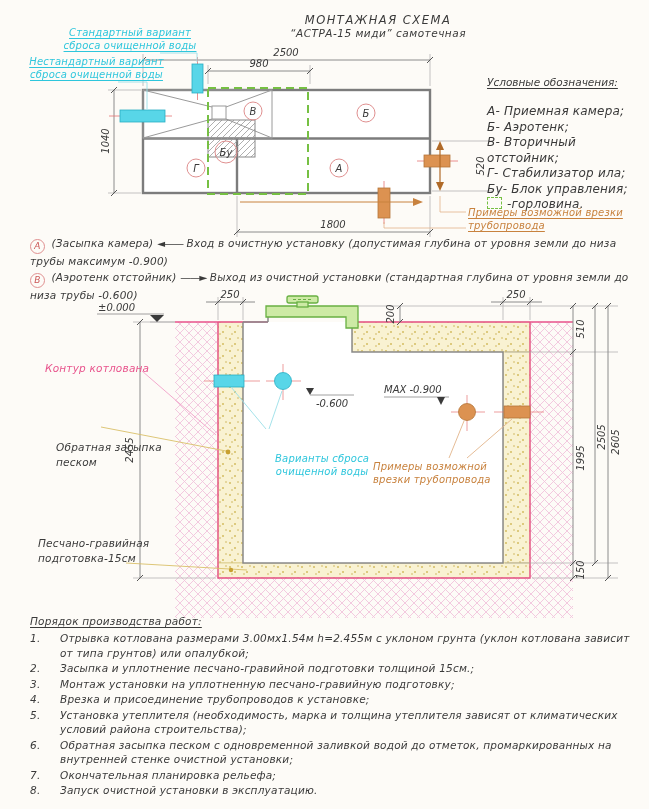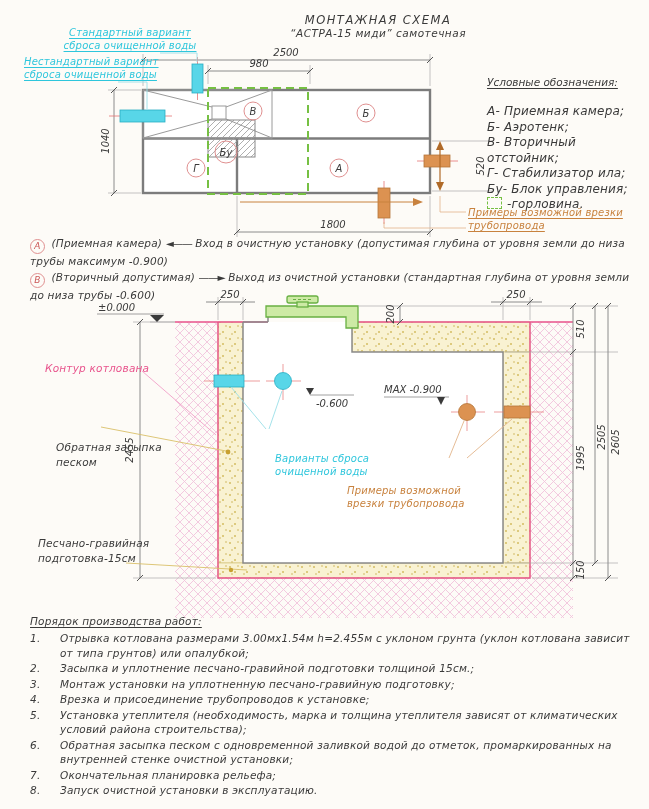--- a/index.html
+++ b/index.html
@@ -2,21 +2,21 @@
 <html><head>
 <meta charset="utf-8">
 <style>
   html,body{margin:0;padding:0;background:#ffffff;}
   .page{position:relative;width:649px;height:809px;background:#fdfbf7;
         font-family:"DejaVu Sans",sans-serif;font-style:italic;color:#3a3a3a;overflow:hidden;}
   .page svg{position:absolute;left:0;top:0;}
   svg text{font-family:"DejaVu Sans",sans-serif;font-style:italic;fill:#3a3a3a;font-size:10px;}
   .ov{position:absolute;}
   .small{font-size:10.5px;line-height:14.5px;letter-spacing:.2px;}
-  .cyan{color:#2ec6dc;}
+  .cyan{color:#2ec6dc;text-align:center;}
   .orange{color:#c8823e;}
   .pink{color:#e8538c;}
   .u{text-decoration:underline;text-underline-offset:2px;}
   .title-line1{font-size:11.5px;letter-spacing:1.5px;}
   .title-line2{font-size:10.5px;letter-spacing:.5px;}
   .legend-item{font-size:12px;line-height:15.5px;letter-spacing:.2px;}
   .legend-head{font-size:10.5px;text-decoration:underline;text-underline-offset:2px;margin-bottom:16px;}
   .gorl-square{display:inline-block;width:13px;height:10px;border:1.6px dashed #76c043;margin-right:5px;vertical-align:-1px;}
   .callout{font-size:10px;line-height:13px;letter-spacing:.2px;}
   .note{font-size:10.5px;line-height:14.5px;letter-spacing:.2px;margin-bottom:1px;}
@@ -298,46 +298,46 @@
   <div class="u">сброса очищенной воды</div>
 </div>
 <div class="ov callout orange" style="left:468px;top:206px;width:175px;">
   <div class="u">Примеры возможной врезки</div>
   <div class="u">трубопровода</div>
 </div>
 
 <div class="ov" style="left:30px;top:236px;width:606px;">
   <div class="note">
     <span class="badge">А</span>
-    <span>(Приемная камера)</span>
+    <span>(Засыпка камера)</span>
     <span class="arrow">◄——</span>
     <span>Вход в очистную установку (допустимая глубина от уровня земли до низа трубы максимум -0.900)</span>
   </div>
   <div class="note">
     <span class="badge">В</span>
-    <span>(Вторичный допустимая)</span>
+    <span>(Аэротенк отстойник)</span>
     <span class="arrow">——►</span>
     <span>Выход из очистной установки (стандартная глубина от уровня земли до низа трубы -0.600)</span>
   </div>
 </div>
 
 <div class="ov small pink" style="left:45px;top:361px;">Контур котлована</div>
 <div class="ov small" style="left:56px;top:396px;margin-top:44px;">
   <div>Обратная засыпка</div>
   <div>песком</div>
 </div>
 <div class="ov small" style="left:38px;top:536px;">
   <div>Песчано-гравийная</div>
   <div>подготовка-15см</div>
 </div>
 <div class="ov callout cyan" style="left:275px;top:420px;margin-top:32px;">
   <div>Варианты сброса</div>
   <div>очищенной воды</div>
 </div>
-<div class="ov callout orange" style="left:347px;top:460px;margin-top:24px;">
+<div class="ov callout orange" style="left:373px;top:460px;">
   <div>Примеры возможной</div>
   <div>врезки трубопровода</div>
 </div>
 
 <div class="ov proc" style="left:30px;top:615px;">
   <div class="proc-head">Порядок производства работ:</div>
   <div class="proc-item">
     <span class="proc-num">1.</span>
     <span class="proc-text">Отрывка котлована размерами 3.00мх1.54м h=2.455м с уклоном грунта (уклон котлована зависит от типа грунтов) или опалубкой;</span>
   </div>

